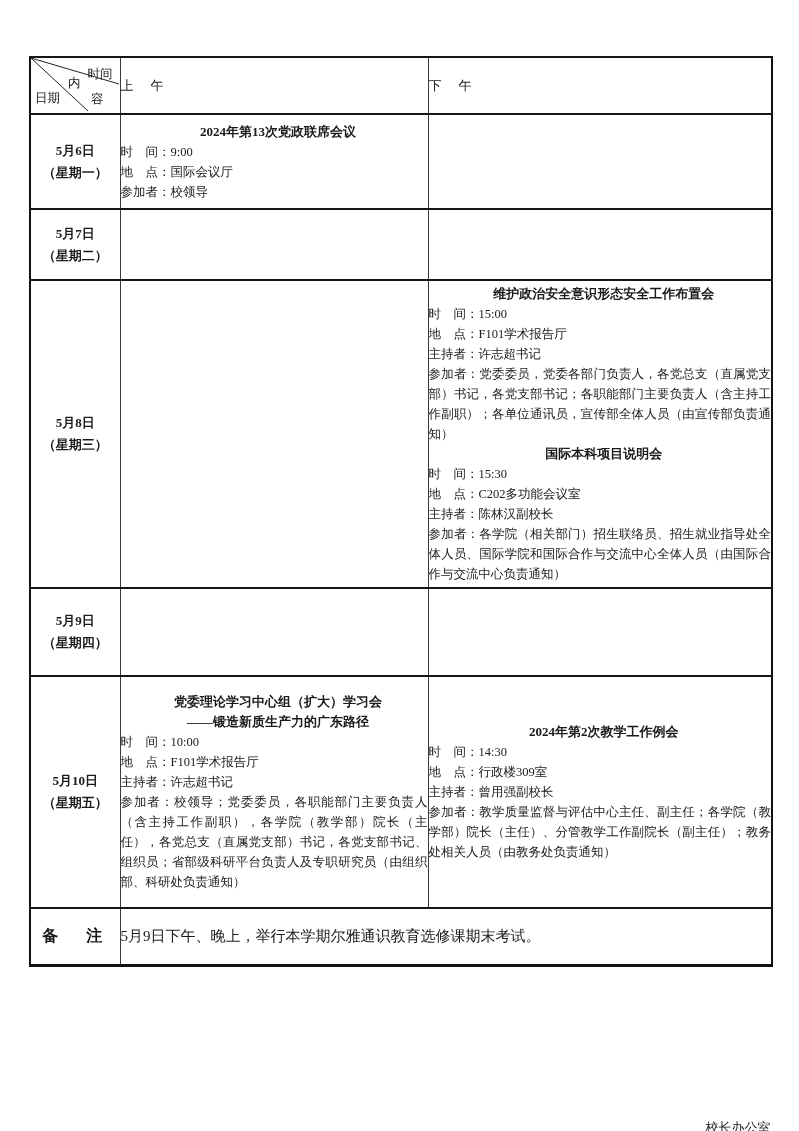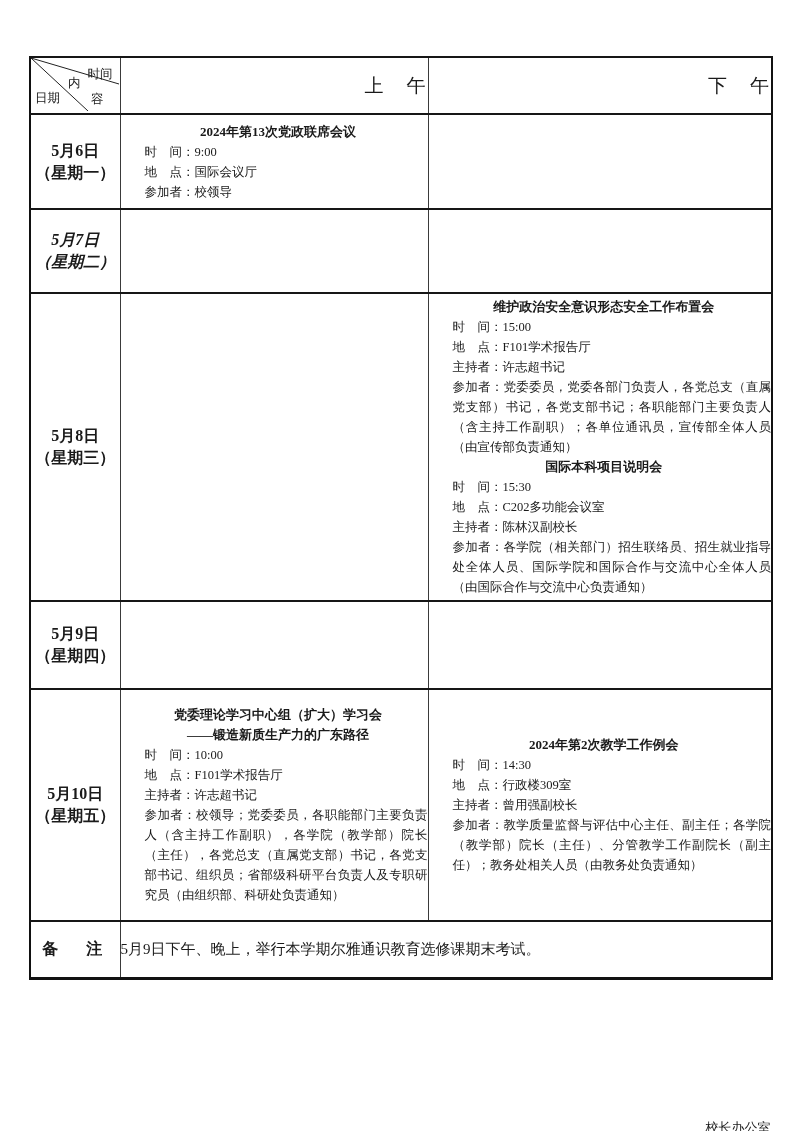--- a/index.html
+++ b/index.html
@@ -38,49 +38,48 @@
   td.corner { position: relative; height: 55px; padding: 0; }
   .corner-inner { position: relative; width: 100%; height: 55px; }
   .corner-inner svg { position: absolute; left: 0; top: 0; }
   .corner-lab { position: absolute; font-size: 12.5px; white-space: nowrap; }
   .lab-time   { top: 8px;  right: 7px; }
   .lab-nei    { top: 17px; left: 37px; }
   .lab-rong   { top: 33px; left: 60px; }
   .lab-date   { top: 32px; left: 4px; }
 
   td.col-head {
-    text-align: right;
-    font-size: 19px;
+    text-align: left;
+    font-size: 13px;
     letter-spacing: 2px;
   }
 
   td.date-cell {
     text-align: center;
     font-weight: 700;
-    font-size: 16px;
+    font-size: 13px;
     line-height: 22px;
   }
   .date-line { white-space: nowrap; }
 
   td.event-cell {
     padding: 4px 9px;
     font-size: 12.5px;
   }
   .ev-title {
     font-weight: 700;
     text-align: center;
     font-size: 13px;
     line-height: 20px;
     margin-left: 8px;
   }
   .ev-line {
     line-height: 20px;
     text-align: justify;
     text-justify: inter-character;
-    margin-left: 24px;
   }
 
   td.remark-label {
     text-align: center;
     font-weight: 700;
     font-size: 16px;
     letter-spacing: 6px;
   }
   td.remark-cell {
     padding: 4px 12px;
@@ -132,21 +131,21 @@
     </td>
     <td class="event-cell">
           <div class="ev-title">2024年第13次党政联席会议</div>
           <div class="ev-line">时　间：9:00</div>
           <div class="ev-line">地　点：国际会议厅</div>
           <div class="ev-line">参加者：校领导</div>
         </td>
     <td class="event-cell"></td>
   </tr>
 
-  <tr style="height:84px;font-style:italic;">
+  <tr style="height:71px;">
     <td class="date-cell">
       <div class="date-line">5月7日</div>
       <div class="date-line">（星期二）</div>
     </td>
     <td class="event-cell"></td>
     <td class="event-cell"></td>
   </tr>
 
   <tr style="height:308px;">
     <td class="date-cell">

